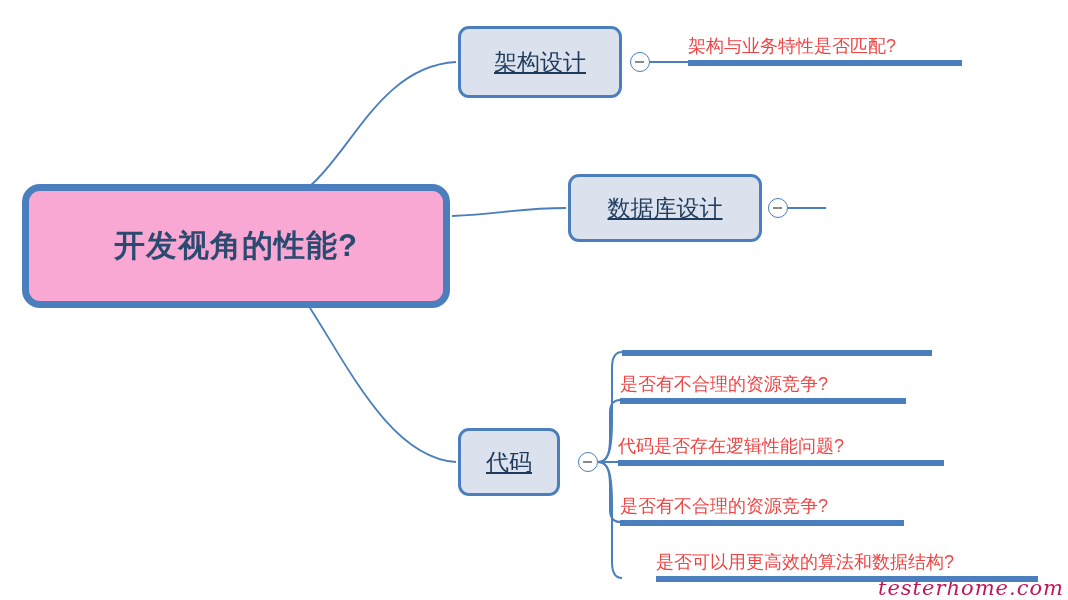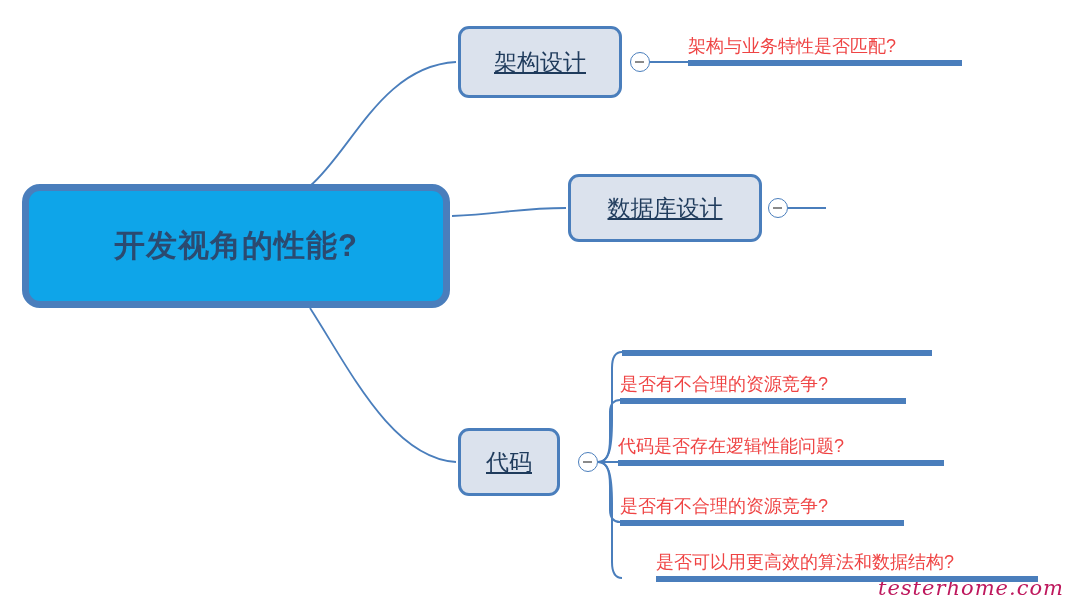--- a/index.html
+++ b/index.html
@@ -27,21 +27,21 @@
   }
 
   
   .root-node {
     position: absolute;
     left: 22px;
     top: 184px;
     width: 428px;
     height: 124px;
     box-sizing: border-box;
-    background: #0ea5e9;
+    background: #f9a8d4;
     border: 7px solid #4a7ebc;
     border-radius: 18px;
     display: flex;
     align-items: center;
     justify-content: center;
     z-index: 5;
   }
   .root-label {
     font-size: 31px;
     font-weight: bold;

